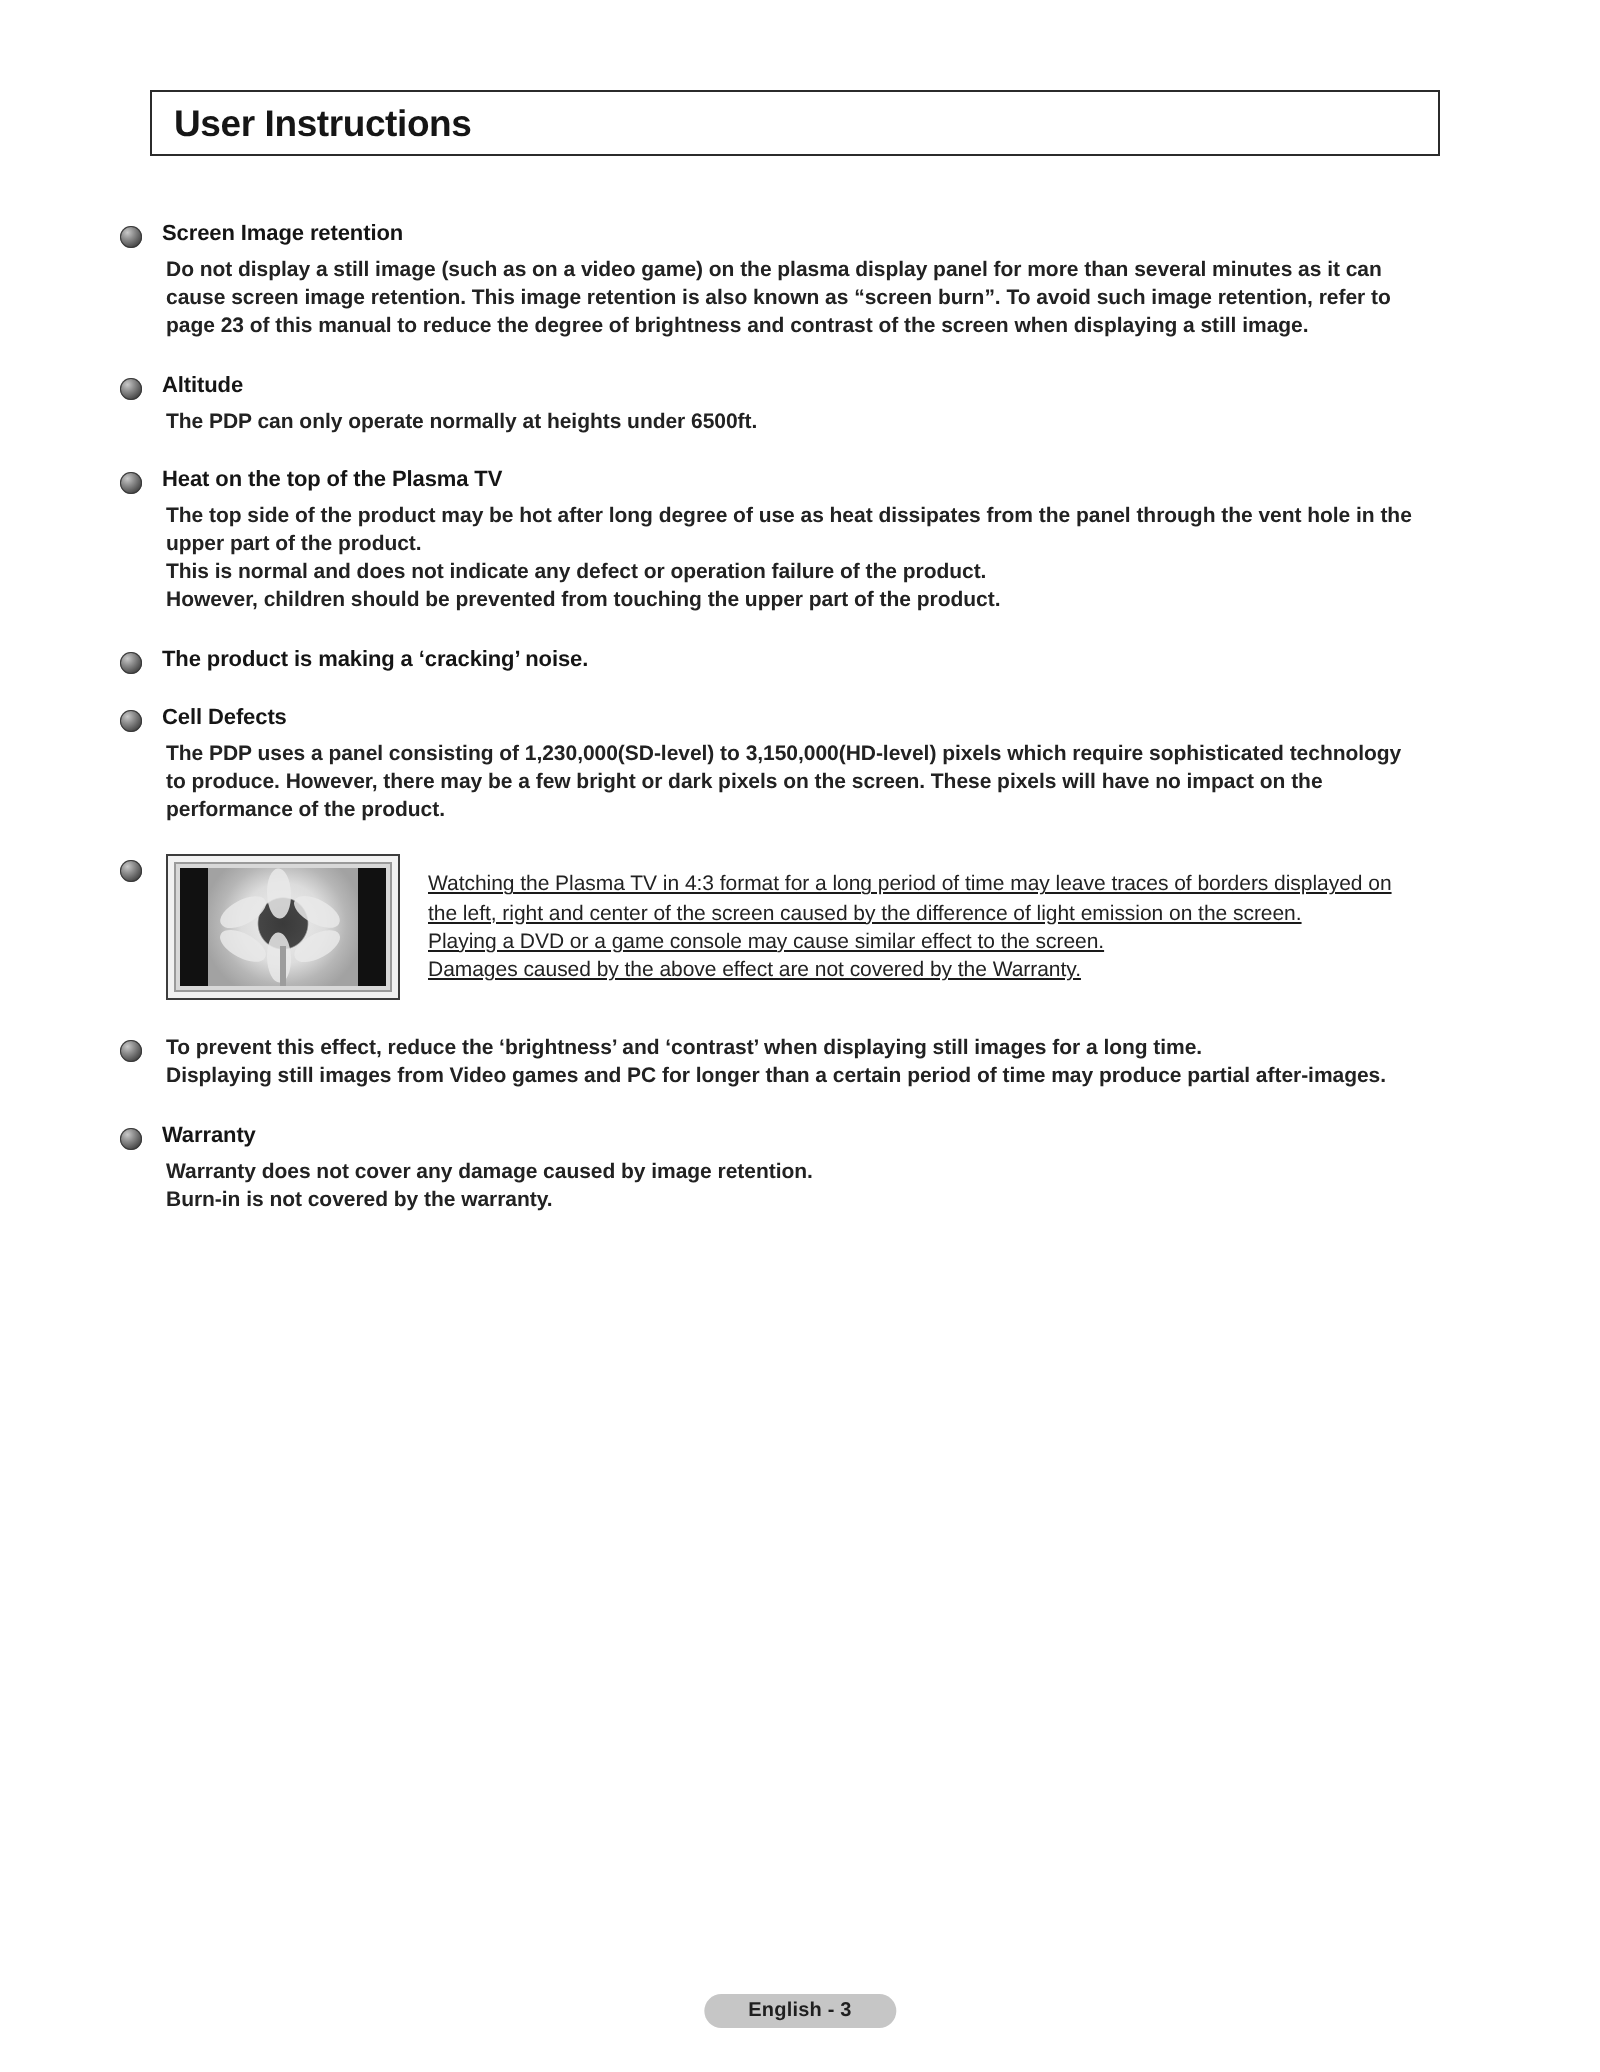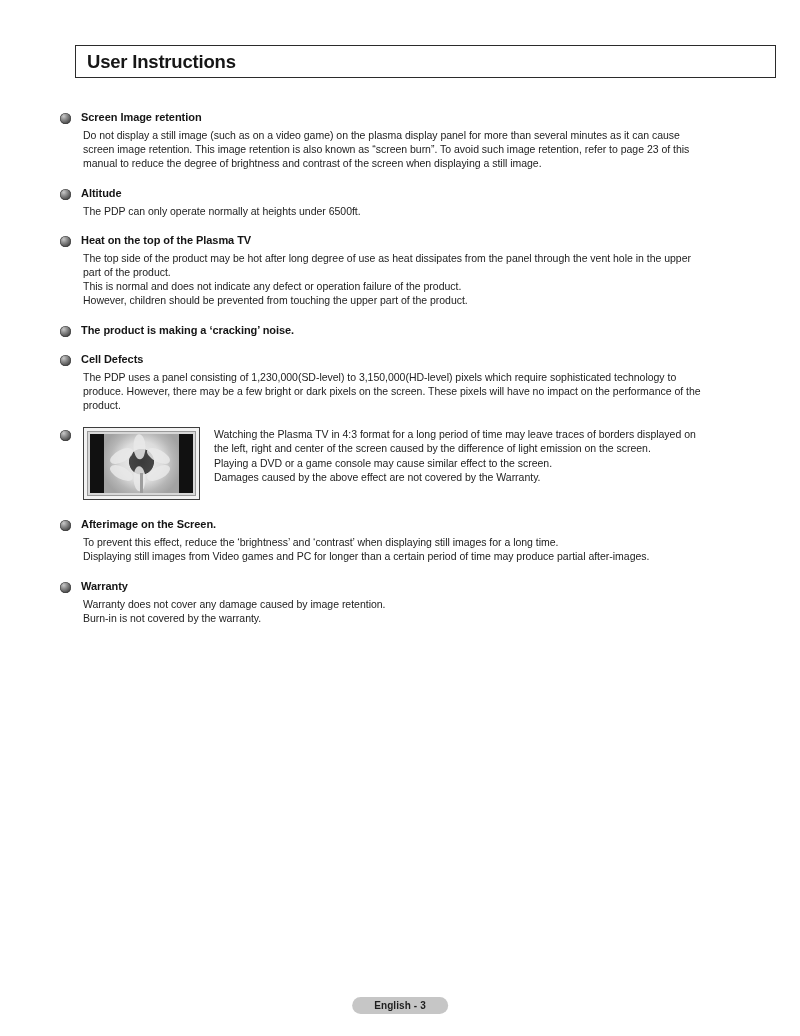--- a/index.html
+++ b/index.html
@@ -14,21 +14,21 @@
     font-family: "Liberation Sans", sans-serif;
     color: #1a1a1a;
     overflow: hidden;
   }
 
   
   .title-box {
     position: absolute;
     left: 75px;
     top: 45px;
-    width: 701px;
+    width: 645px;
     height: 33px;
     border: 1.5px solid #2b2b2b;
     box-sizing: border-box;
     background: #ffffff;
   }
   .title-text {
     position: absolute;
     left: 11px;
     top: 50%;
     transform: translateY(-50%);
@@ -68,20 +68,21 @@
     font-size: 11px;
     font-weight: bold;
     color: #151515;
     line-height: 14px;
     letter-spacing: -0.05px;
     margin: 0 0 4px 0;
   }
 
   .body-block {
     padding-left: 2px;
+    font-weight: bold;
   }
 
   .para {
     font-size: 10.5px;
     line-height: 14.2px;
     color: #222222;
     margin: 0;
     letter-spacing: -0.02px;
   }
 
@@ -89,23 +90,24 @@
     margin-bottom: 0;
   }
 
   
   .sp-lg { margin-bottom: 17px; }
   .sp-md { margin-bottom: 15px; }
 
   
   .illus-row {
     display: flex;
-    align-items: flex-start;
+    align-items: center;
     padding-left: 2px;
     margin-top: 5px;
+    text-decoration: underline;
   }
   .tv-figure {
     width: 117px;
     height: 73px;
     flex: 0 0 117px;
     background: #f2f2f2;
     border: 1.5px solid #3d3d3d;
     box-sizing: border-box;
     padding: 3px;
     position: relative;
@@ -261,21 +263,20 @@
       <div class="illus-text">
         <p class="para">Watching the Plasma TV in 4:3 format for a long period of time may leave traces of borders displayed on the left, right and center of the screen caused by the difference of light emission on the screen.</p>
         <p class="para">Playing a DVD or a game console may cause similar effect to the screen.</p>
         <p class="para">Damages caused by the above effect are not covered by the Warranty.</p>
       </div>
     </div>
   </div>
 
   <div class="section sp-md">
     <span class="bullet"></span>
-    <div class="heading">Afterimage on the Screen.</div>
     <div class="body-block">
       <p class="para">To prevent this effect, reduce the ‘brightness’ and ‘contrast’ when displaying still images for a long time.</p>
       <p class="para">Displaying still images from Video games and PC for longer than a certain period of time may produce partial after-images.</p>
     </div>
   </div>
 
   <div class="section">
     <span class="bullet"></span>
     <div class="heading">Warranty</div>
     <div class="body-block">

